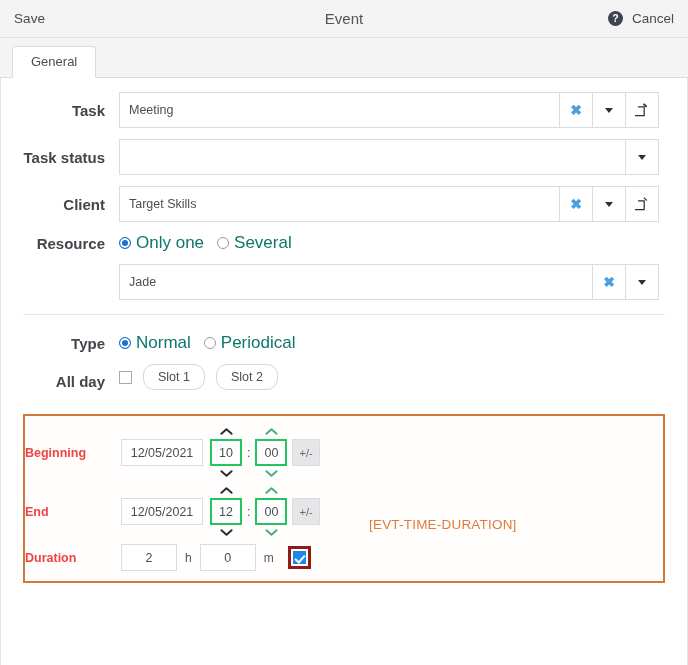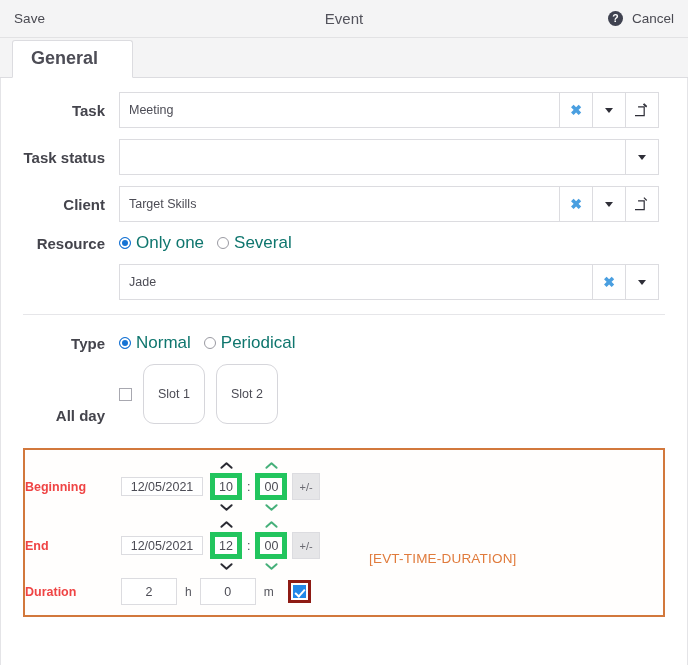--- a/index.html
+++ b/index.html
@@ -68,26 +68,25 @@
     display: flex;
     align-items: flex-end;
     padding-left: 12px;
     border-bottom: 1px solid #dcdce0;
   }
   .tab {
     background: #ffffff;
     border: 1px solid #dcdce0;
     border-bottom: 1px solid #ffffff;
     border-radius: 3px 3px 0 0;
-    padding: 7px 34px 8px 18px;
-    font-size: 18px;
+    padding: 7px 18px 8px 18px;
+    font-size: 13px;
     color: #4d4d56;
     margin-bottom: -1px;
     cursor: pointer;
-    font-weight: bold;
   }
 
   
   .panel {
     border-left: 1px solid #e4e4e7;
     border-right: 1px solid #e4e4e7;
     background: #ffffff;
     height: 587px;
     padding-top: 14px;
     position: relative;
@@ -203,21 +202,21 @@
     border: solid #fff;
     border-width: 0 2px 2px 0;
     transform: rotate(42deg);
   }
   .slot-btn {
     border: 1px solid #d6d6db;
     border-radius: 11px;
     background: #fff;
     font-size: 12.5px;
     color: #4c4c55;
-    padding: 22px 14px;
+    padding: 5px 14px;
     margin-left: 11px;
     cursor: pointer;
     font-family: "Liberation Sans", sans-serif;
   }
 
   
   .time-box {
     border: 2px solid #d2783c;
     margin: 6px 22px 0 22px;
     padding: 8px 0 10px 0;
@@ -232,21 +231,21 @@
   .time-lbl {
     width: 96px;
     text-align: left;
     padding-right: 14px;
     font-size: 12.5px;
     font-weight: bold;
     color: #ef4444;
     flex: none;
   }
   .date-inp {
-    width: 82px; height: 19px;
+    width: 82px; height: 27px;
     border: 1px solid #dcdce0;
     text-align: center;
     font-size: 12.5px;
     color: #4c4c55;
     background: #fff;
     font-family: "Liberation Sans", sans-serif;
     outline: none;
   }
   .spin-col {
     display: flex;
@@ -257,21 +256,21 @@
   .chev {
     height: 15px;
     display: flex;
     align-items: center;
     justify-content: center;
     cursor: pointer;
     user-select: none;
   }
   .num-inp {
     width: 32px; height: 27px;
-    border: 5px solid #22c55e;
+    border: 2px solid #22c55e;
     text-align: center;
     font-size: 12.5px;
     color: #4c4c55;
     background: #fff;
     font-family: "Liberation Sans", sans-serif;
     outline: none;
     padding: 0;
   }
   .colon {
     font-size: 12.5px;

